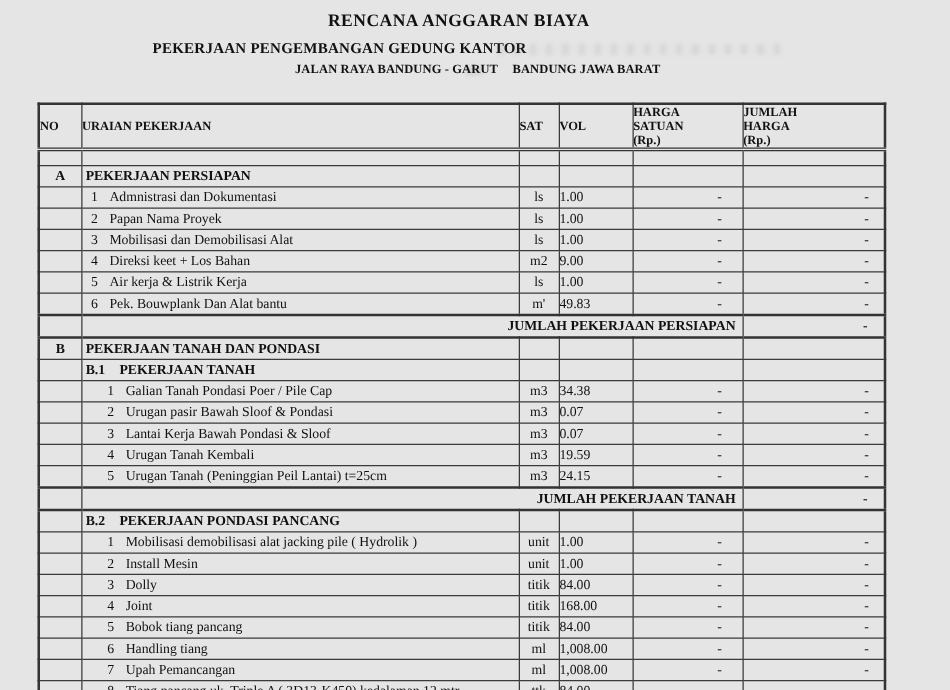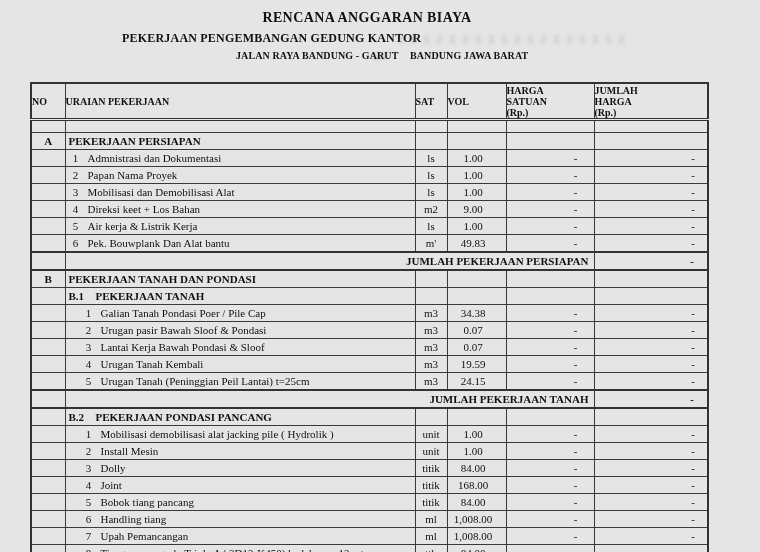--- a/index.html
+++ b/index.html
@@ -26,21 +26,21 @@
   .rab th,.rab td{border:1px solid #3a3a3a;padding:0;overflow:hidden;white-space:nowrap;
                   font-size:11px;line-height:15px;height:16px;vertical-align:middle;}
   .rab thead th{height:34px;font-size:10px;font-weight:bold;text-align:left;
                 line-height:11px;border-bottom:3px double #333;}
   .rab thead .hline{display:block;}
   tr.blank td{height:11px;}
   tr.section td, tr.subsection td, tr.total td{font-weight:bold;}
   td.c-no{text-align:center;}
   td.c-uraian{text-align:left;}
   td.c-sat{text-align:center;}
-  td.c-vol{text-align:center;padding-right:7px;}
+  td.c-vol{text-align:left;padding-right:7px;}
   td.c-harga{text-align:right;padding-right:16px;}
   td.c-jumlah{text-align:right;padding-right:12px;}
   tr.section td.c-uraian{padding-left:3px;margin-left:30px;}
   .item .num{display:inline-block;width:12px;text-align:center;margin-left:4px;}
   .item.lvl2 .num{margin-left:17px;}
   .item .lbl{margin-left:6px;}
   .sub-code{display:inline-block;min-width:27px;margin-left:3px;font-weight:bold;}
   tr.total td{border-top:2px solid #333;border-bottom:2px solid #333;}
   td.total-label{text-align:right;padding-right:5px;font-size:11px;}
   tr.total td.c-jumlah{padding-right:13px;}

